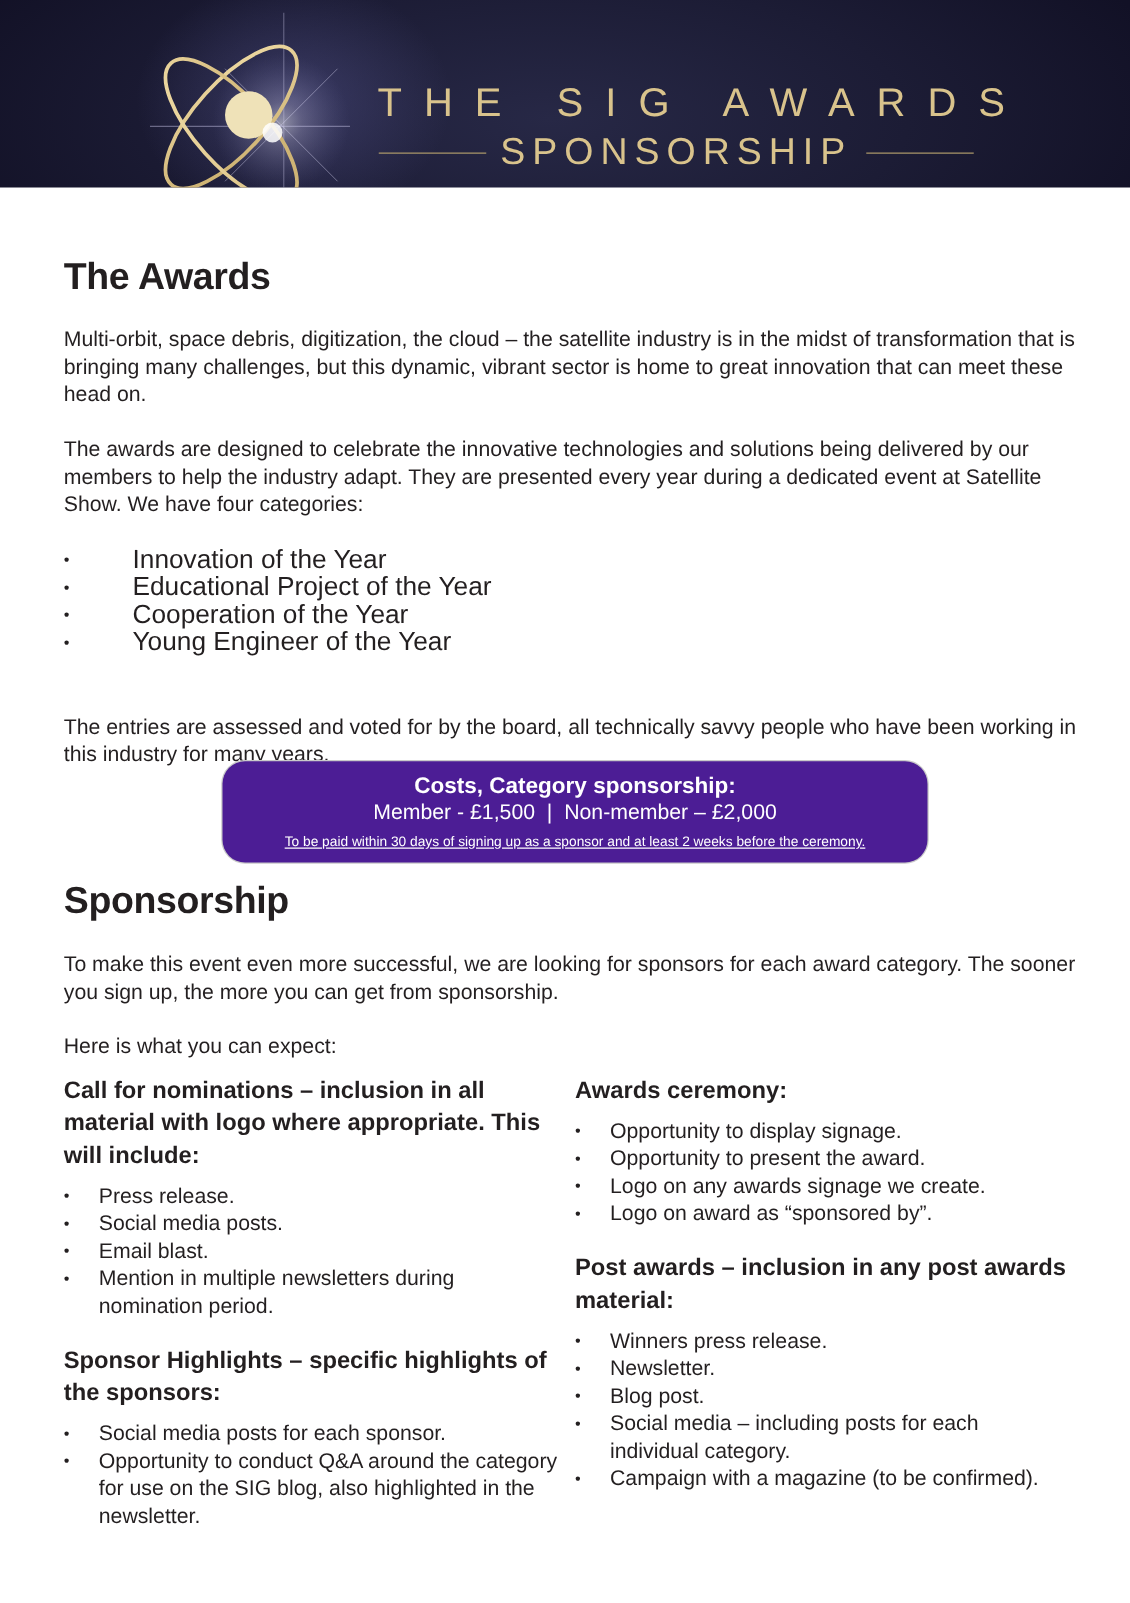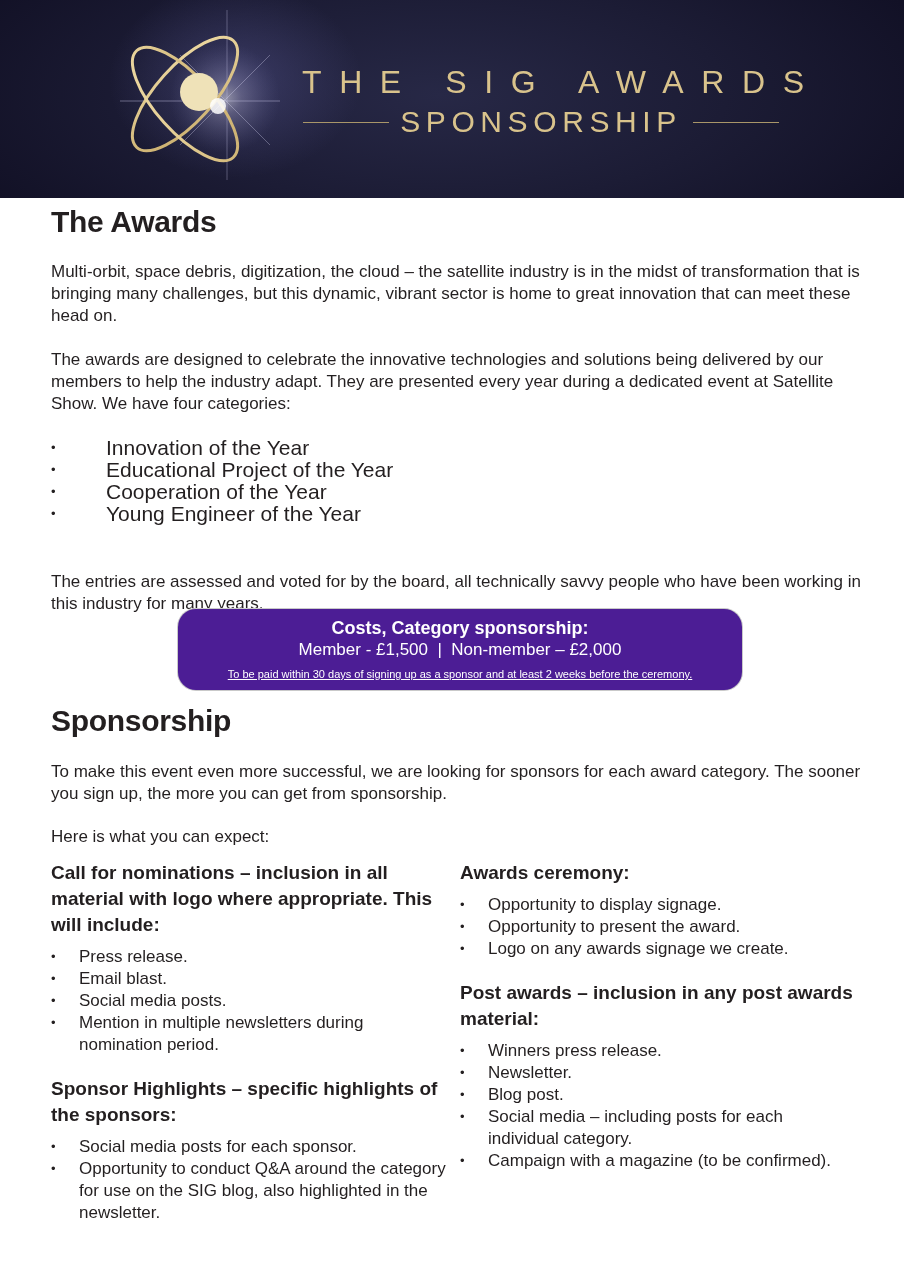--- a/index.html
+++ b/index.html
@@ -1,21 +1,21 @@
 <!DOCTYPE html>
 <html><head>
   <meta charset="utf-8">
   <style>
     * { box-sizing: border-box; margin: 0; padding: 0; }
     html, body { width: 904px; height: 1282px; background: #ffffff; overflow: hidden; }
     body { font-family: "Liberation Sans", sans-serif; color: #222222; position: relative; }
 
     
     .banner {
-      position: absolute; left: 0; top: 0; width: 904px; height: 198px;
+      position: absolute; left: 0; top: 0; width: 904px; height: 150px;
       background:
         radial-gradient(ellipse 180px 140px at 235px 80px, rgba(90,90,150,0.45), rgba(40,40,80,0) 70%),
         radial-gradient(ellipse 520px 200px at 440px 95px, #272846 0%, #1c1c35 55%, #121126 100%);
       overflow: hidden;
     }
     .banner svg.logo { position: absolute; left: 120px; top: 10px; width: 160px; height: 170px; }
     .banner .title-line1 {
       position: absolute; left: 302px; top: 64px; width: 490px;
       font-family: "Liberation Sans", sans-serif; font-size: 32px; letter-spacing: 17.6px;
       color: #d9c38c; font-weight: normal; white-space: nowrap;
@@ -112,41 +112,42 @@
 <h1 class="section" style="position:absolute; left:51px; top:704px;">Sponsorship</h1>
 <p class="body" style="position:absolute; left:51px; top:761px; width:810px;">To make this event even more successful, we are looking for sponsors for each award category. The sooner you sign up, the more you can get from sponsorship.</p>
 <p class="body" style="position:absolute; left:51px; top:826px; width:810px;">Here is what you can expect:</p>
 
 <div class="cols">
   <div class="col left">
     <div>
       <h3 class="sub">Call for nominations – inclusion in all material with logo where appropriate. This will include:</h3>
       <ul class="perks">
         <li>Press release.</li>
+        <li>Social media posts.</li>
         <li>Email blast.</li>
-        <li>Social media posts.</li>
         <li>Mention in multiple newsletters during nomination period.</li>
       </ul>
     </div>
     <div style="margin-top:20px;">
       <h3 class="sub">Sponsor Highlights – specific highlights of the sponsors:</h3>
       <ul class="perks">
         <li>Social media posts for each sponsor.</li>
         <li>Opportunity to conduct Q&amp;A around the category for use on the SIG blog, also highlighted in the newsletter.</li>
       </ul>
     </div>
   </div>
 
   <div class="col right">
     <div>
       <h3 class="sub">Awards ceremony:</h3>
       <ul class="perks">
         <li>Opportunity to display signage.</li>
         <li>Opportunity to present the award.</li>
         <li>Logo on any awards signage we create.</li>
+        <li>Logo on award as “sponsored by”.</li>
       </ul>
     </div>
     <div style="margin-top:20px;">
       <h3 class="sub">Post awards – inclusion in any post awards material:</h3>
       <ul class="perks">
         <li>Winners press release.</li>
         <li>Newsletter.</li>
         <li>Blog post.</li>
         <li>Social media – including posts for each individual category.</li>
         <li>Campaign with a magazine (to be confirmed).</li>

